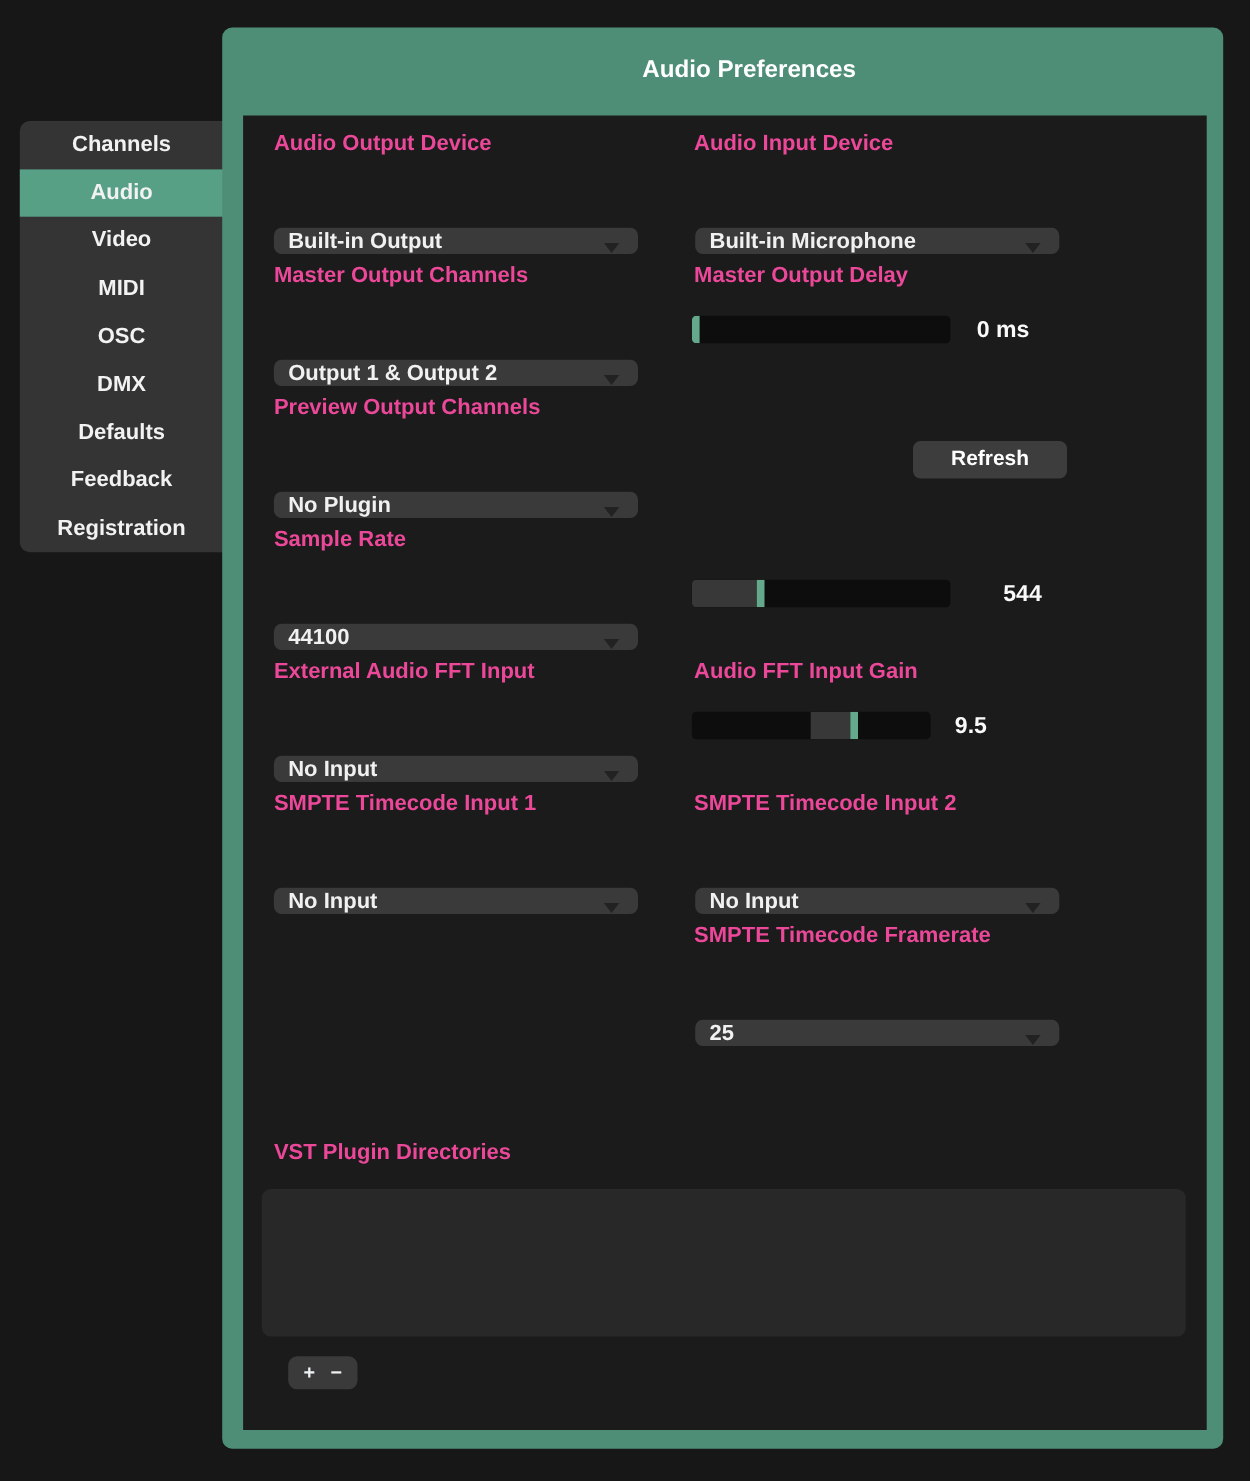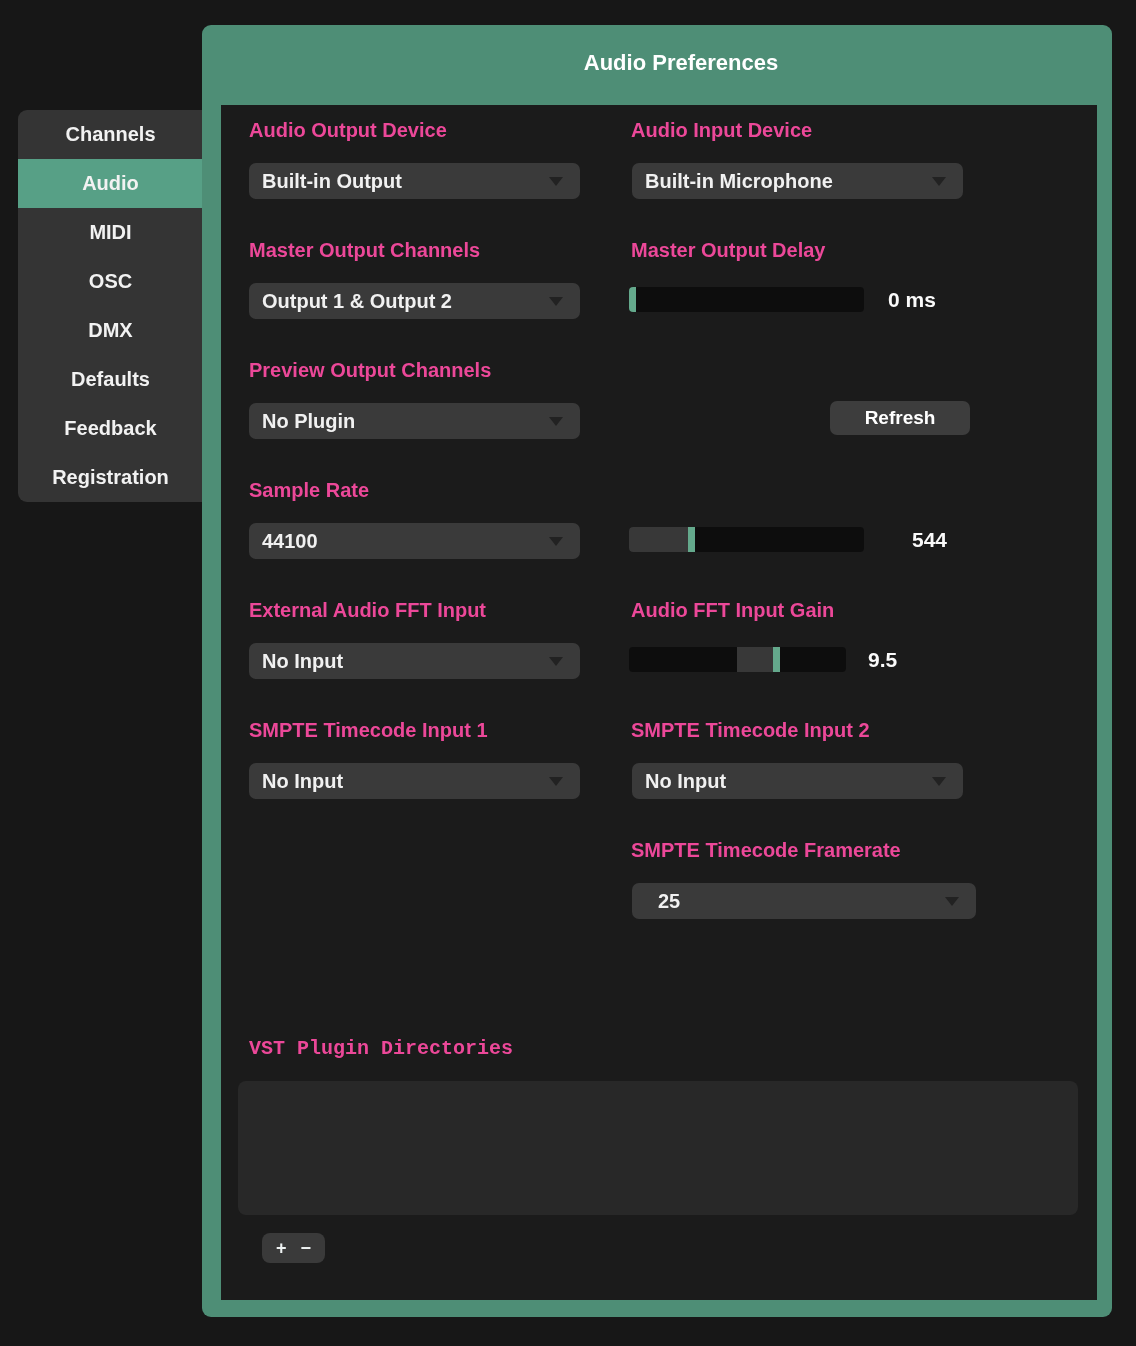--- a/index.html
+++ b/index.html
@@ -18,22 +18,22 @@
     background:#4e8e76;border-radius:9px;}
   .panel-header{position:absolute;left:0;top:0;width:100%;height:76px;
     display:flex;align-items:center;justify-content:center;}
   .panel-title{margin-left:48px;color:#fff;font-size:22px;font-weight:700;}
   .panel-content{position:absolute;left:19px;top:80px;width:876px;height:1195px;
     background:#1b1b1b;overflow:hidden;}
 
   
   .abs{position:absolute;}
   .field-label{color:#ec4899;font-size:20px;font-weight:700;white-space:nowrap;}
-  .dropdown{width:331px;height:36px;background:#3a3a3a;border-radius:7px;
-    display:flex;align-items:center;cursor:pointer;}
+  .dropdown{width:331px;height:24px;background:#3a3a3a;border-radius:7px;
+    display:flex;align-items:center;cursor:pointer;margin-top:44px;}
   .dropdown .dd-value{margin-left:13px;color:#f1f1f1;font-size:20px;font-weight:700;white-space:nowrap;}
   .dropdown .dd-arrow{position:absolute;right:17px;top:14px;width:0;height:0;
     border-left:7px solid transparent;border-right:7px solid transparent;
     border-top:9px solid #222222;}
   .slider{height:25px;background:#0d0d0d;border-radius:4px;position:absolute;
     overflow:hidden;cursor:pointer;}
   .slider .fill{position:absolute;top:0;height:100%;background:#383838;}
   .slider .handle{position:absolute;top:0;height:100%;width:7px;background:#64a98c;}
   .slider-value{color:#fafafa;font-size:21px;font-weight:700;white-space:nowrap;}
   .btn{background:#3d3d3d;border-radius:7px;display:flex;align-items:center;
@@ -44,20 +44,21 @@
   .pm-group span{color:#eef2f2;font-size:18px;font-weight:700;cursor:pointer;line-height:1;}
 </style>
 </head>
 <body>
 
 <div class="page">
 
   <div class="sidebar">
     <div class="item">Channels</div>
     <div class="item selected">Audio</div>
+    <div class="item">Video</div>
     <div class="item">MIDI</div>
     <div class="item">OSC</div>
     <div class="item">DMX</div>
     <div class="item">Defaults</div>
     <div class="item">Feedback</div>
     <div class="item">Registration</div>
   </div>
 
   <div class="panel">
     <div class="panel-header">
@@ -131,26 +132,26 @@
         <span class="dd-arrow"></span>
       </div>
 
       <div class="abs field-label" style="left:410px;top:614px;">SMPTE Timecode Input 2</div>
       <div class="abs dropdown" style="left:411px;top:658px;">
         <span class="dd-value">No Input</span>
         <span class="dd-arrow"></span>
       </div>
 
       <div class="abs field-label" style="left:410px;top:734px;">SMPTE Timecode Framerate</div>
-      <div class="abs dropdown" style="left:411px;top:778px;padding-left:13px;">
+      <div class="abs dropdown" style="left:411px;top:778px;">
         <span class="dd-value">25</span>
         <span class="dd-arrow"></span>
       </div>
 
-      <div class="abs field-label" style="left:28px;top:932px;font-family:Liberation Mono, monospace;">VST Plugin Directories</div>
+      <div class="abs field-label" style="left:28px;top:932px;">VST Plugin Directories</div>
       <div class="abs vst-box" style="left:17px;top:976px;width:840px;height:134px;"></div>
 
       <div class="abs pm-group" style="left:41px;top:1128px;width:63px;height:30px;">
         <span>+</span>
         <span>−</span>
       </div>
 
     </div>
   </div>
 </div>

